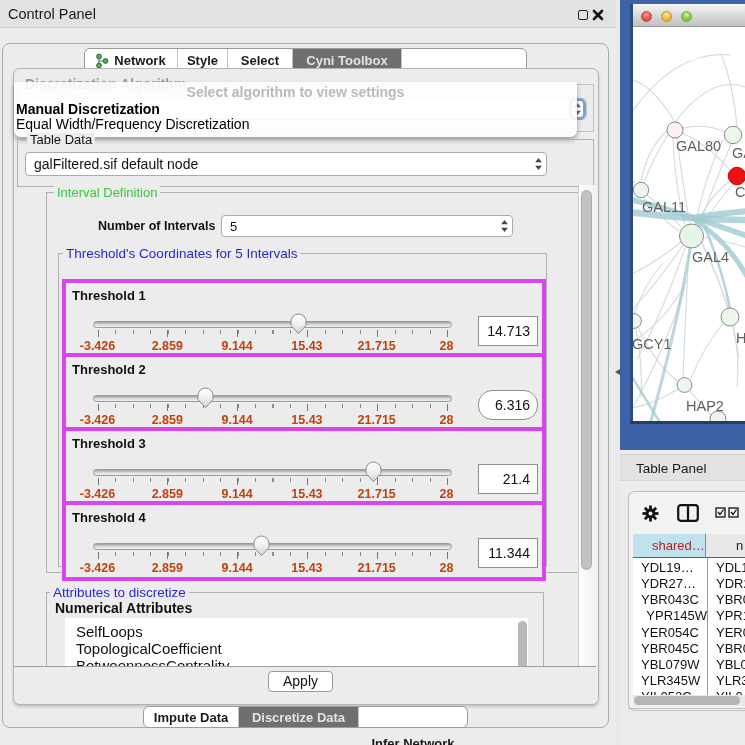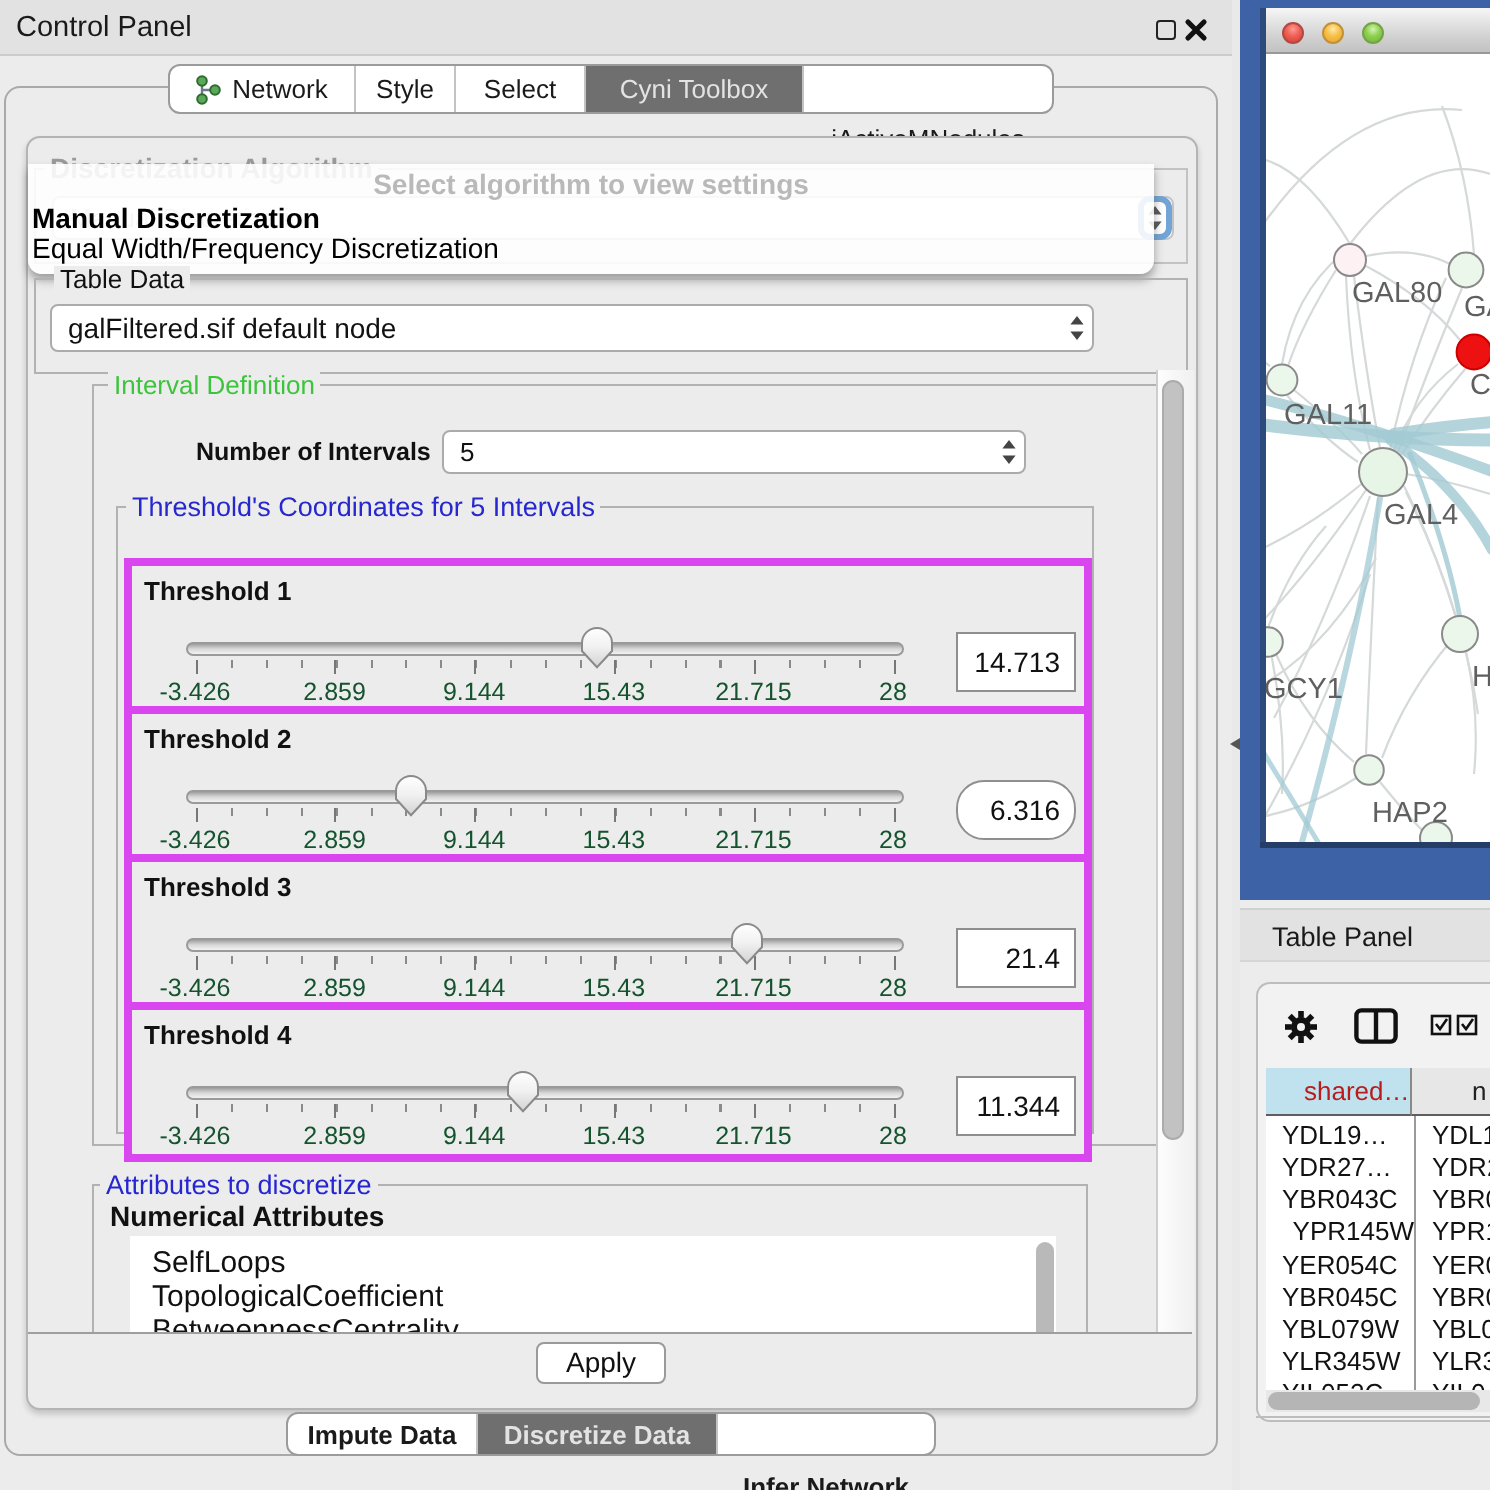--- a/index.html
+++ b/index.html
@@ -10,38 +10,38 @@
 .seg .it:last-child{border-right:none;margin-top:36px;}
 .seg .sel{background:#6f6f6f;color:#e3e3e3;}
 .grp{position:absolute;border:1px solid #b2b2b2;}
 .gtit{position:absolute;background:#ececec;padding:0 3px;line-height:13px;}
 .combo{position:absolute;background:#fff;border:1px solid #ababab;border-radius:4px;box-sizing:border-box;}
 .combo .txt{position:absolute;left:8px;top:50%;transform:translateY(-50%);white-space:nowrap;}
 .combo .arr{position:absolute;right:3px;top:50%;transform:translateY(-50%);}
 .tpanel{position:absolute;background:#ececec;border:4px solid #d946ef;margin-top:12px;}
 .track{position:absolute;height:7px;border-radius:3.5px;background:linear-gradient(#9f9f9f,#d8d8d8 50%,#f2f2f2);border:1px solid #9a9a9a;box-sizing:border-box;}
 .vbox{position:absolute;background:#fff;border:1px solid #8f8f8f;text-align:right;font-size:14px;}
-.ticklbl{position:absolute;font-size:12.5px;font-weight:normal;transform:translateX(-50%);white-space:nowrap;color:#14532d;}
+.ticklbl{position:absolute;font-size:12.5px;font-weight:bold;transform:translateX(-50%);white-space:nowrap;color:#c2410c;}
 .maj{position:absolute;width:1px;height:7px;background:#777;}
 .min{position:absolute;height:4px;background-image:repeating-linear-gradient(90deg,#8a8a8a 0,#8a8a8a 1px,transparent 1px,transparent 17.45px);}
 </style></head>
 <body>
 
 <div class="abs" style="left:0;top:0;width:616px;height:745px;background:#ececec;"></div>
 <div class="abs" style="left:0;top:0;width:616px;height:27px;background:#e2e2e2;border-bottom:1px solid #cccccc;"></div>
 <div class="abs" style="left:8px;top:6px;font-size:14.5px;color:#1a1a1a;">Control Panel</div>
 
 <div class="abs" style="left:578px;top:10px;width:8px;height:8px;border:1.5px solid #222;border-radius:2px;"></div>
 <svg class="abs" style="left:592px;top:9px;" width="12" height="12" viewBox="0 0 12 12">
     <path d="M2 2 L10 10 M10 2 L2 10" stroke="#111" stroke-width="2.6" stroke-linecap="round"></path>
   </svg>
 
 <div class="abs" style="left:2px;top:43px;width:605px;height:683px;border:1px solid #a9a9a9;border-radius:8px;background:#ececec;"></div>
 
-<div class="seg" style="left:84px;top:32px;width:441px;height:23px;font-size:13px;font-weight:normal;">
+<div class="seg" style="left:84px;top:48px;width:441px;height:23px;font-size:13px;font-weight:bold;">
  <div class="it" style="width:92px;"><svg width="13" height="16" viewBox="0 0 13 16" style="margin-right:5px;">
         <path d="M3 4 L3 12 M3 8 L9 8" stroke="#6b7b8b" stroke-width="1.2" fill="none"></path>
         <circle cx="3" cy="3.5" r="2.4" fill="#5aa85a" stroke="#2e6b2e"></circle>
         <circle cx="9.5" cy="8" r="2.4" fill="#5aa85a" stroke="#2e6b2e"></circle>
         <circle cx="3" cy="12.5" r="2.4" fill="#5aa85a" stroke="#2e6b2e"></circle>
       </svg>Network</div>
  <div class="it" style="width:49px;">Style</div>
  <div class="it" style="width:64px;">Select</div>
  <div class="it sel" style="width:108px;">Cyni Toolbox</div>
  <div class="it" style="width:124px;">jActiveMNodules</div>

